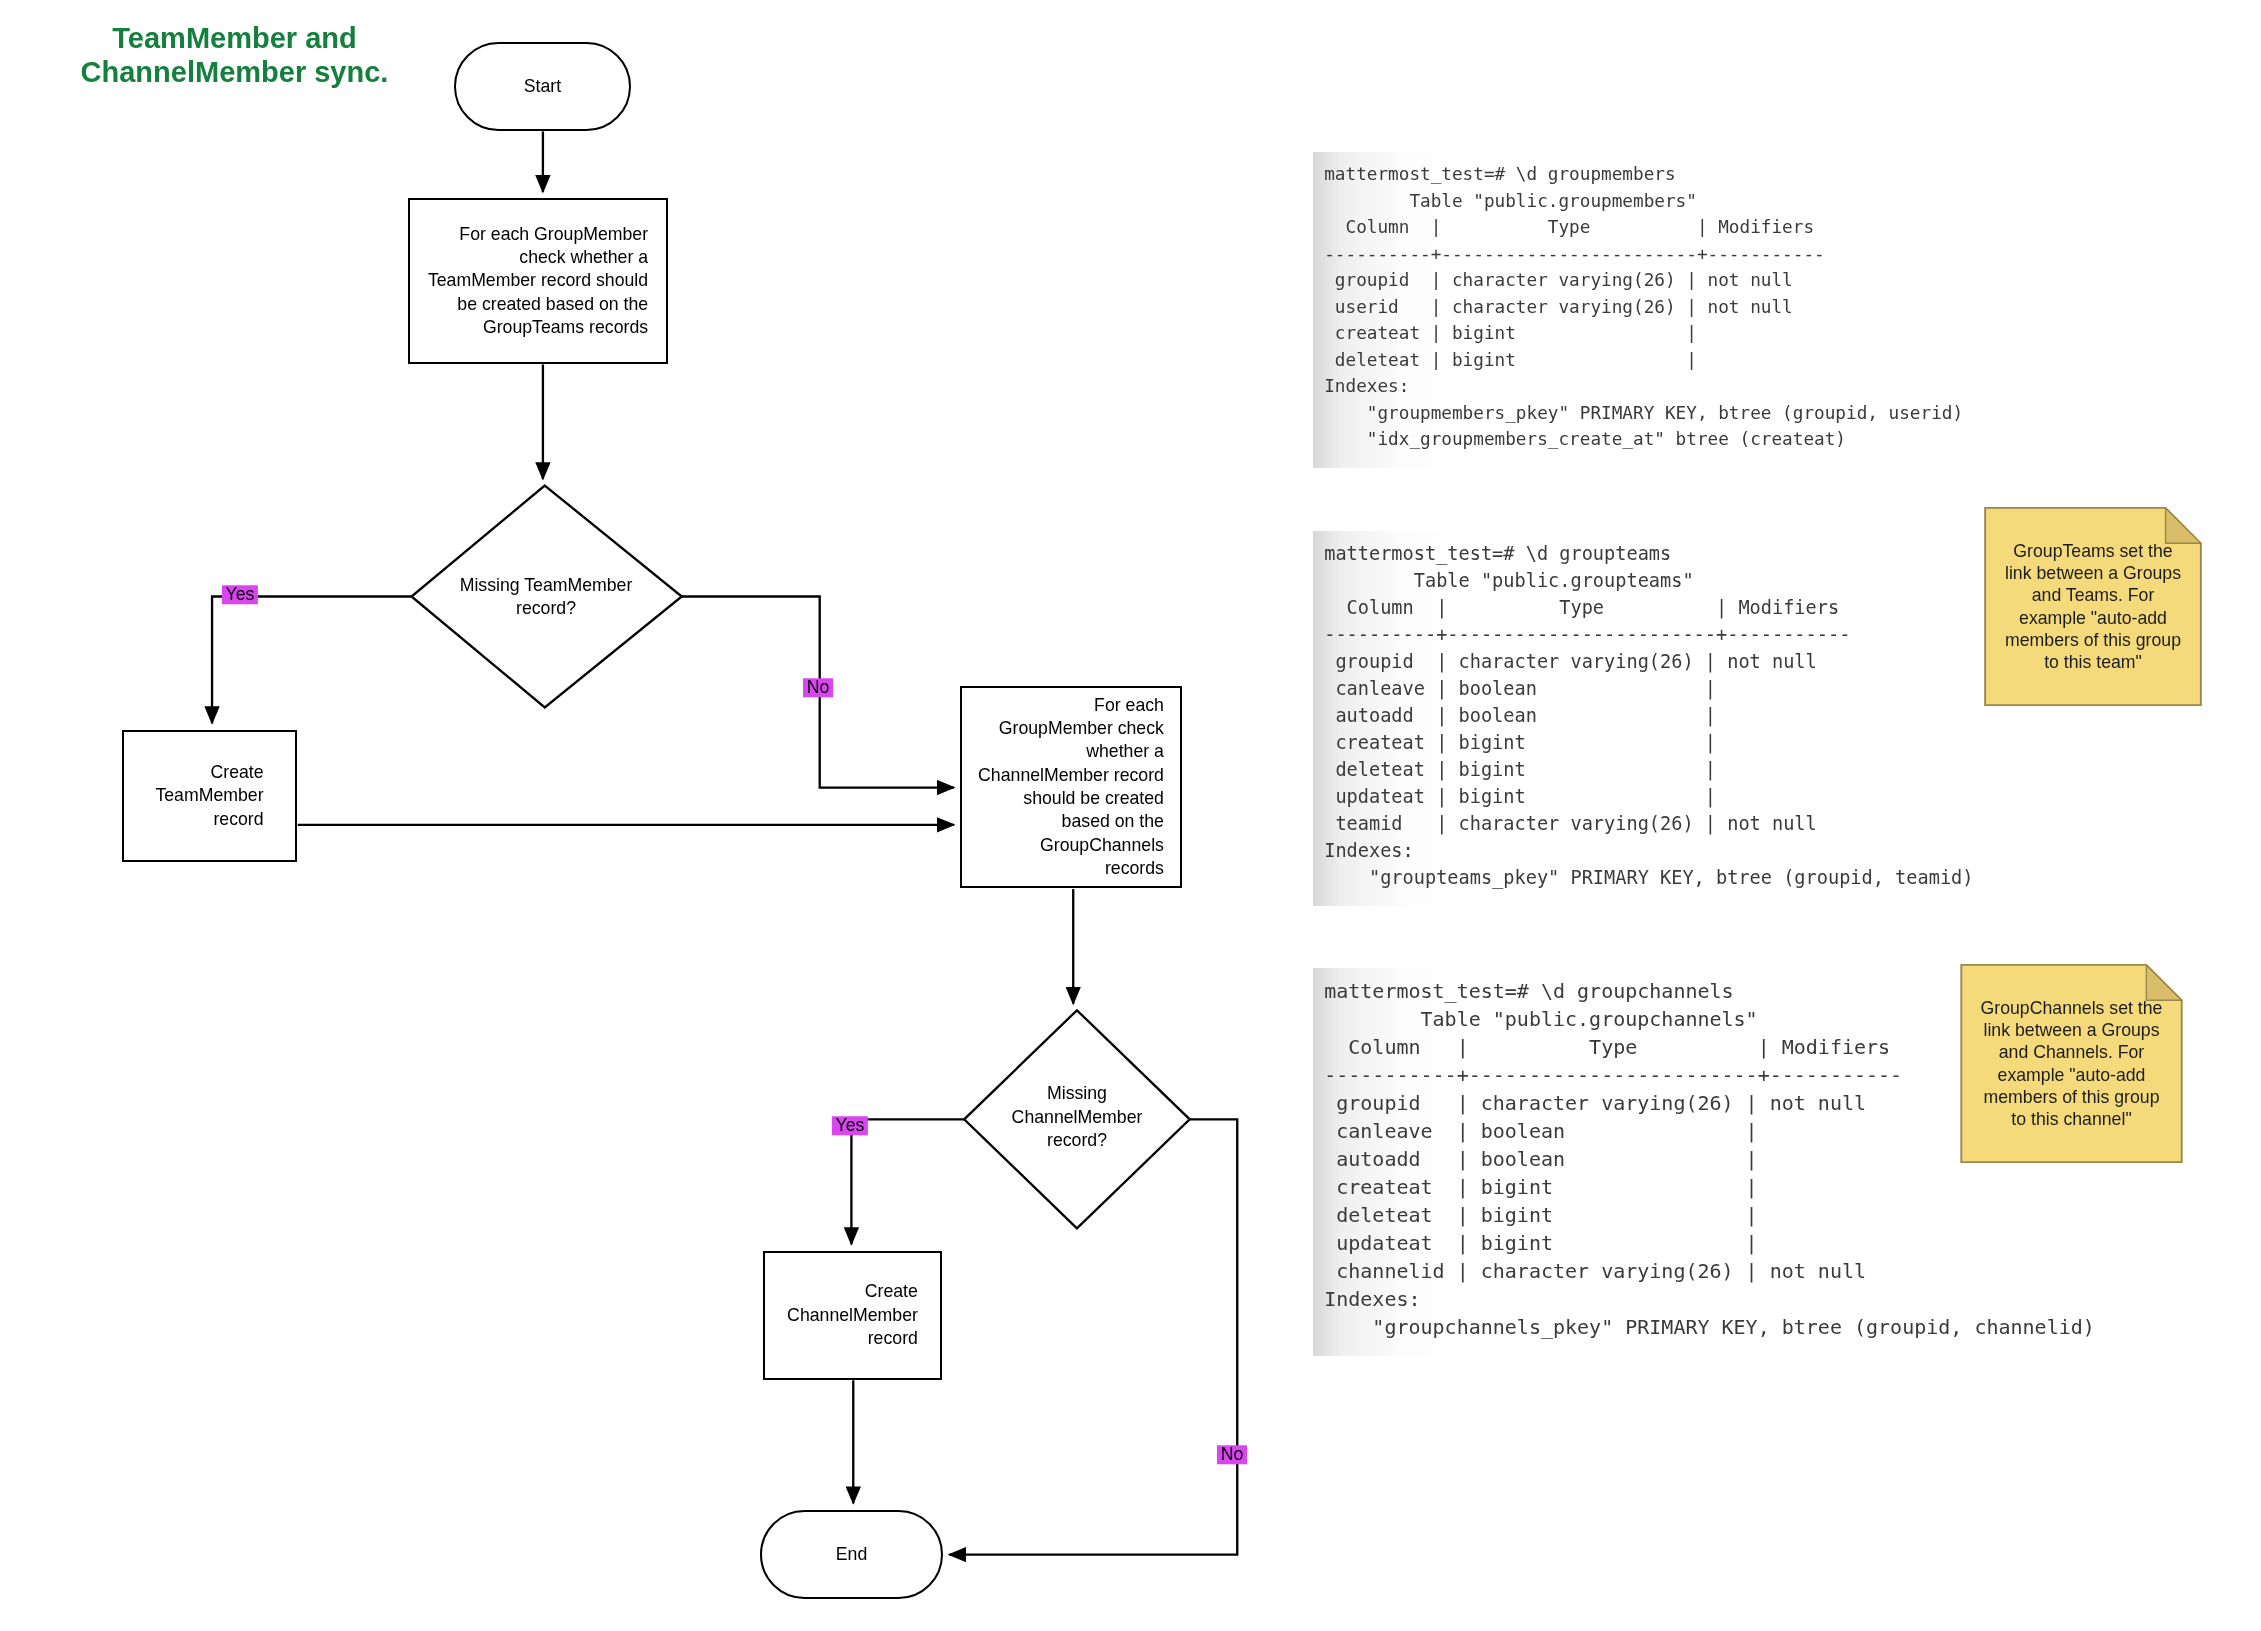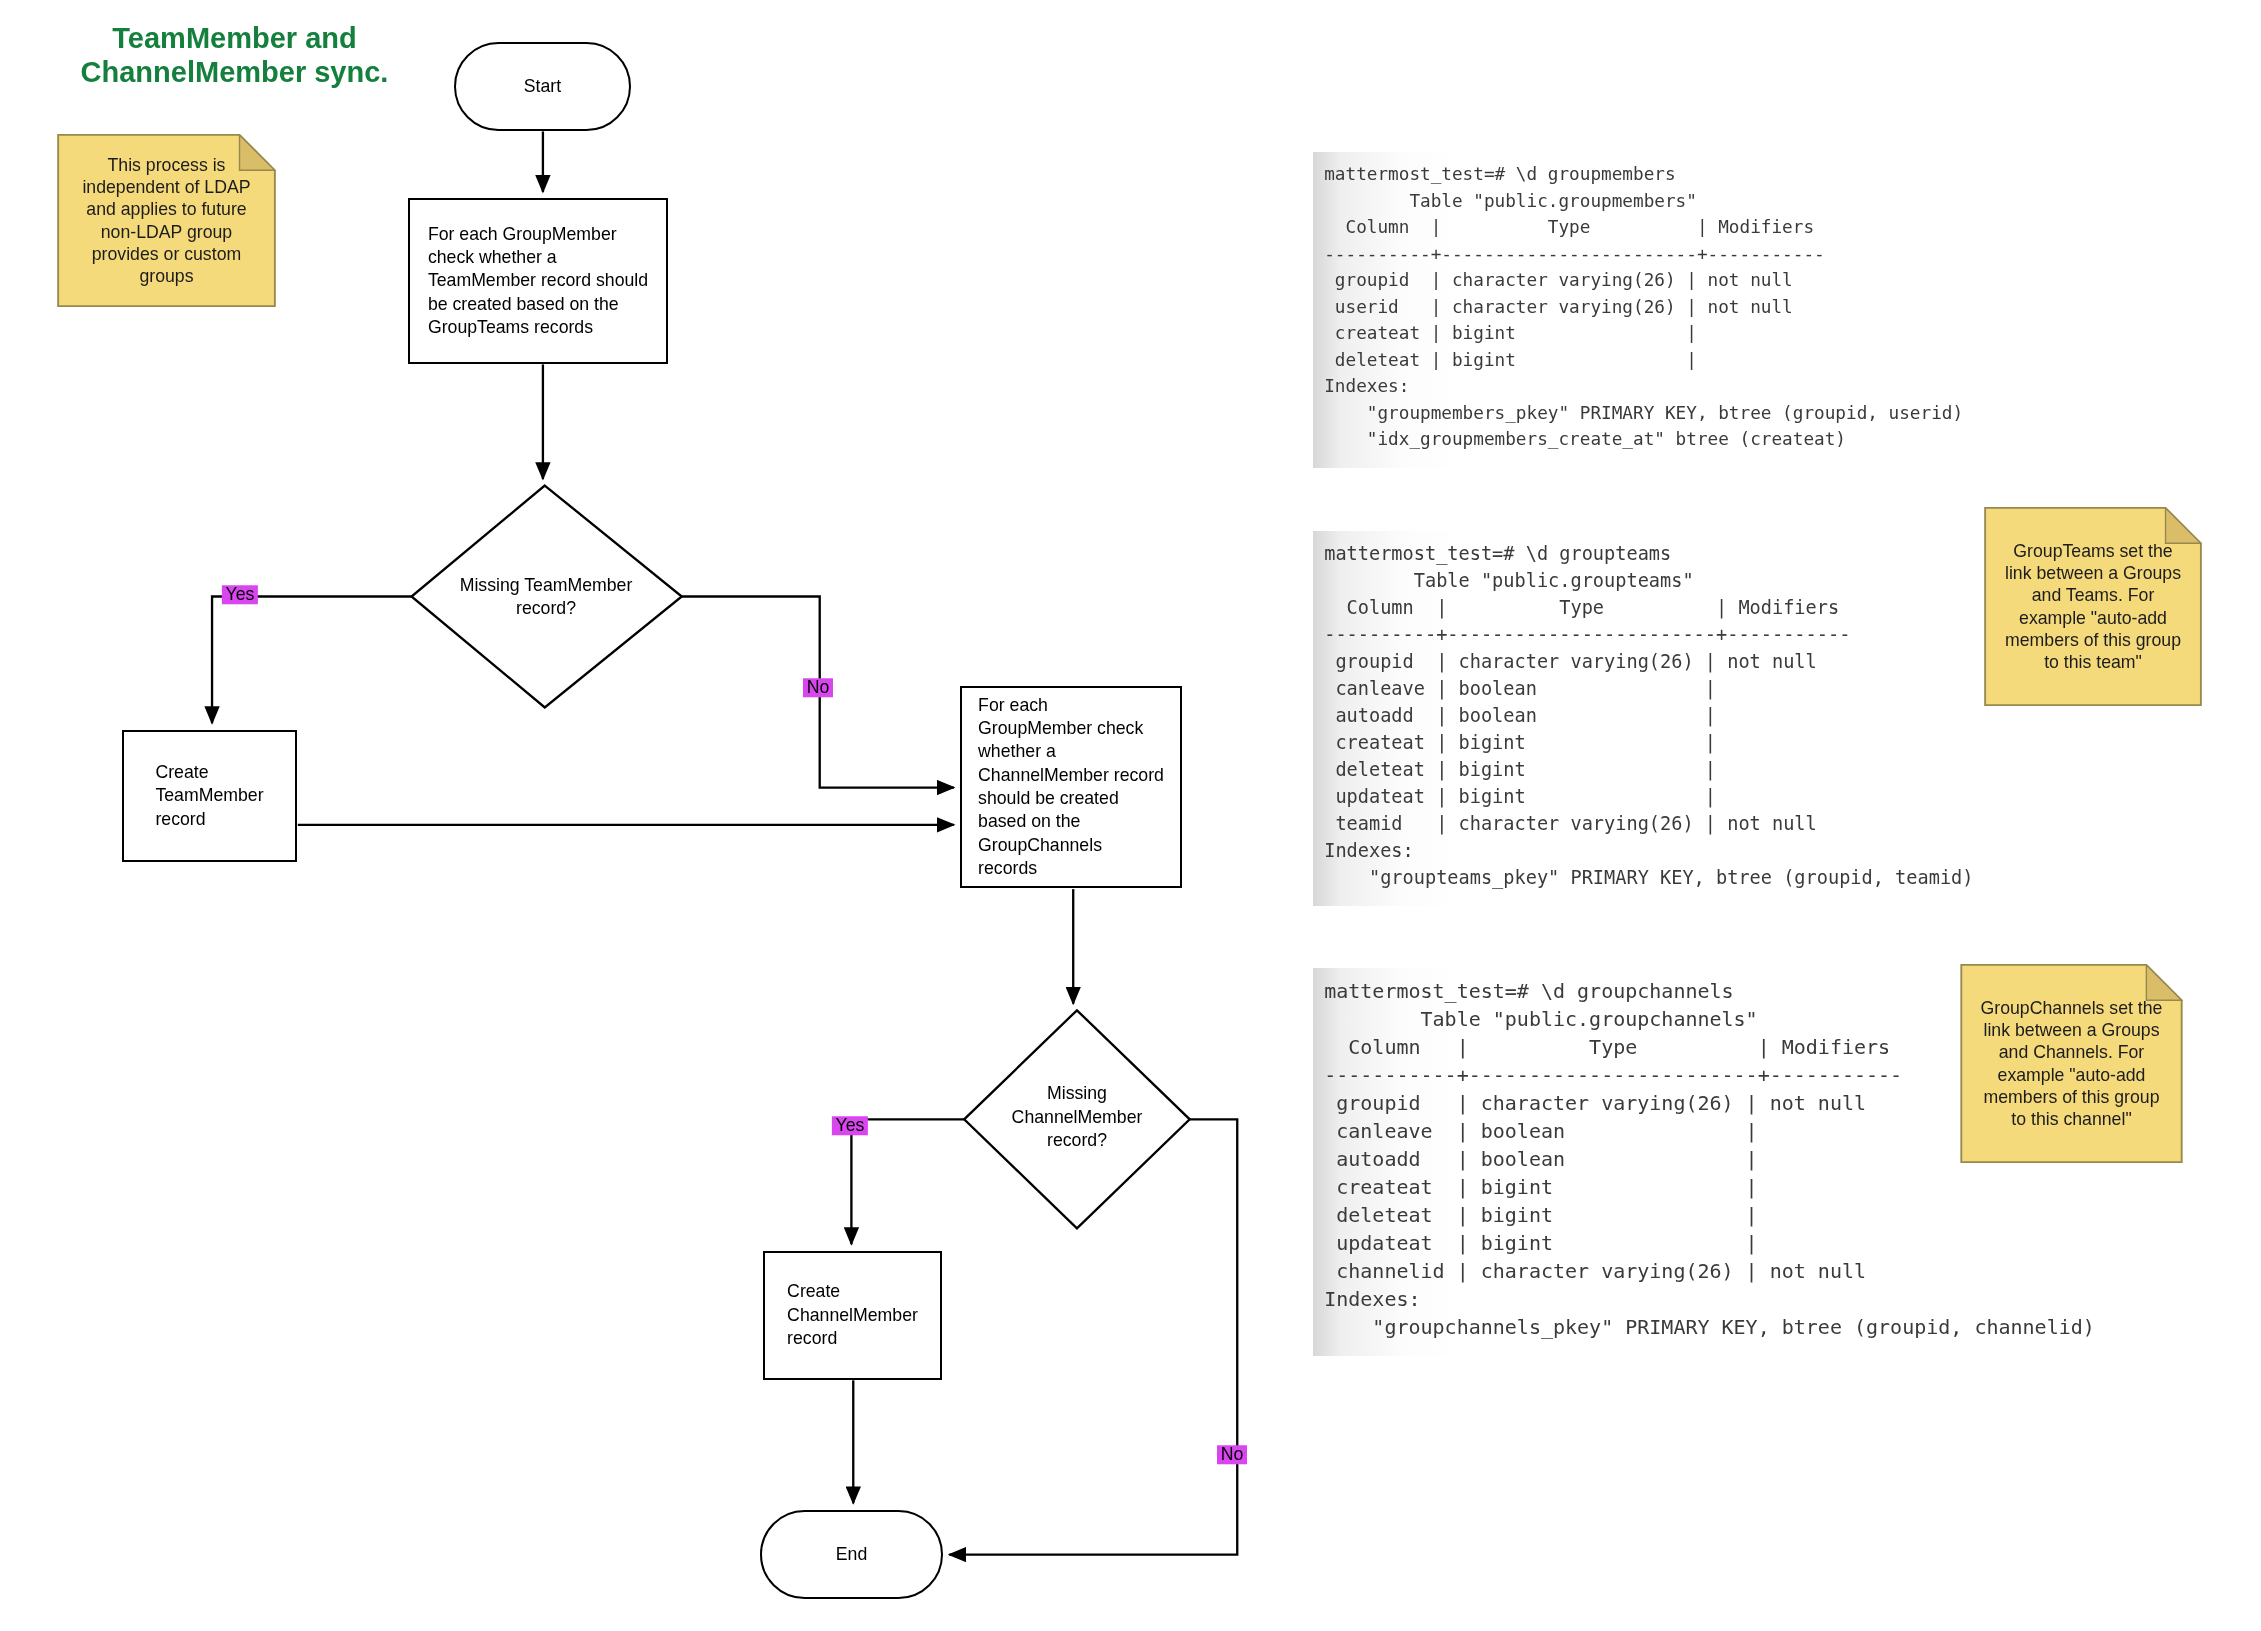--- a/index.html
+++ b/index.html
@@ -2,21 +2,21 @@
 <html style="font-size:15px"><head>
 <meta charset="utf-8">
 <style>
   html,body{margin:0;padding:0;background:#ffffff;}
   #canvas{position:relative;width:2262px;height:1631px;background:#ffffff;
           font-family:"Liberation Sans",sans-serif;color:#000;overflow:hidden;}
   #edge-layer{position:absolute;left:0;top:0;width:2262px;height:1631px;}
   .title{position:absolute;left:34px;top:22.4px;width:401px;text-align:center;
          font-weight:bold;font-size:29px;line-height:1.16;white-space:pre-line;color:#15803d;}
   .node{position:absolute;background:#ffffff;border:2.3px solid #000;box-sizing:border-box;
-        display:flex;align-items:center;justify-content:center;text-align:left;
+        display:flex;align-items:center;justify-content:center;text-align:right;
         white-space:pre-line;font-size:17.7px;line-height:1.32;}
   .oval{border-radius:45px;}
   .diamond-text{position:absolute;display:flex;align-items:center;justify-content:center;
         text-align:center;white-space:pre-line;font-size:17.7px;line-height:1.32;}
   .edge-label{position:absolute;transform:translate(-50%,-50%);background:#d946ef;
         padding:0 3.7px;font-size:17.7px;line-height:1.1;}
   .note{position:absolute;}
   .note svg{position:absolute;left:0;top:0;}
   .note-body{stroke:#97884e;stroke-width:2px;}
   .note-fold{stroke:#97884e;stroke-width:1.5px;}
@@ -109,32 +109,20 @@
 
   <div class="node oval" style="left:760px;top:1510px;width:183px;height:89px;">
     <span>End</span>
   </div>
 
   <div class="edge-label" style="left:240px;top:595px;">Yes</div>
   <div class="edge-label" style="left:818px;top:688px;">No</div>
   <div class="edge-label" style="left:850px;top:1126px;">Yes</div>
   <div class="edge-label" style="left:1232px;top:1455px;">No</div>
 
-  <div class="note" style="left:57px;top:134px;width:219px;height:173px;">
-    <svg width="219" height="173" viewBox="0 0 235 186">
-      <polygon class="note-body" points="1,1 196,1 234,39 234,185 1,185" fill="#F5DA7B"></polygon>
-      <polygon class="note-fold" points="196,1 196,39 234,39" fill="#D9BD68"></polygon>
-    </svg>
-    <div class="note-text">This process is
-independent of LDAP
-and applies to future
-non-LDAP group
-provides or custom
-groups</div>
-  </div>
 
   <div class="note" style="left:1984px;top:507px;width:218px;height:199px;">
     <svg width="218" height="199" viewBox="0 0 234 214">
       <polygon class="note-body" points="1,1 195,1 233,39 233,213 1,213" fill="#F5DA7B"></polygon>
       <polygon class="note-fold" points="195,1 195,39 233,39" fill="#D9BD68"></polygon>
     </svg>
     <div class="note-text">GroupTeams set the
 link between a Groups
 and Teams. For
 example "auto-add

